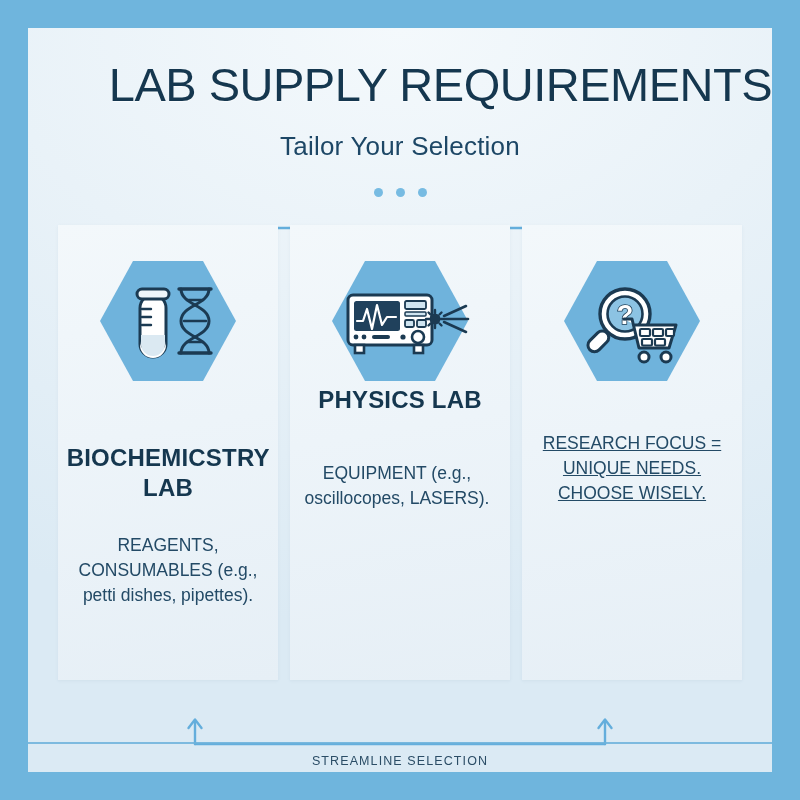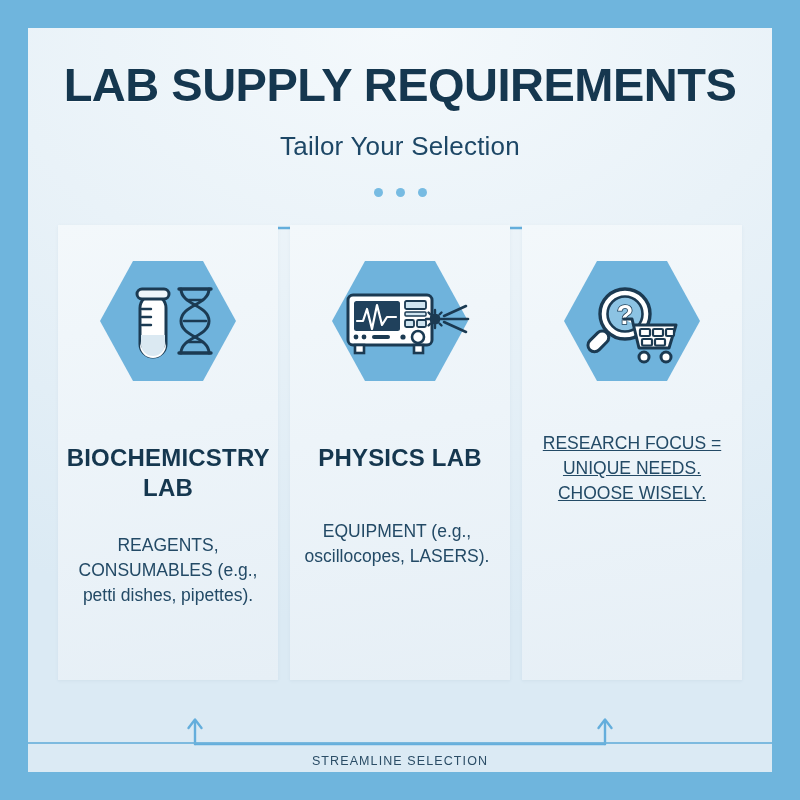--- a/index.html
+++ b/index.html
@@ -40,25 +40,26 @@
     left: 0;
     top: 0;
     width: 744px;
     text-align: center;
   }
   #title {
     margin: 0;
     padding-top: 32px;
     font-size: 47px;
     line-height: 1.05;
-    font-weight: bold;
+    font-weight: normal;
     letter-spacing: -0.5px;
     color: #15374f;
     font-family: "Liberation Sans", sans-serif;
     text-shadow: 0 1px 1px rgba(255,255,255,0.7);
+    text-align: right;
   }
   #subtitle {
     margin: 9px;
     padding-top: 13px;
     font-size: 26px;
     font-weight: normal;
     color: #1d4766;
     letter-spacing: 0.2px;
   }
   #dots {
@@ -131,21 +132,21 @@
     padding: 0 14px;
     font-size: 17.5px;
     color: #234a66;
     text-align: center;
     line-height: 1.42;
   }
 
   
   #card-0 .card-title { margin-top: 58px; }
   #card-0 .card-body  { margin-top: 30px; }
-  #card-1 .card-title { margin-top: 58px; }
+  #card-1 .card-title { }
   #card-1 .card-body  { margin-top: 46px; padding-left: 8px; }
   #card-2 .card-title { margin-top: 58px; }
   #card-2 .card-body  { margin-top: 46px; text-decoration: underline; }
 
   
   #footer-rule {
     position: absolute;
     left: 0;
     top: 714px;
     width: 744px;

